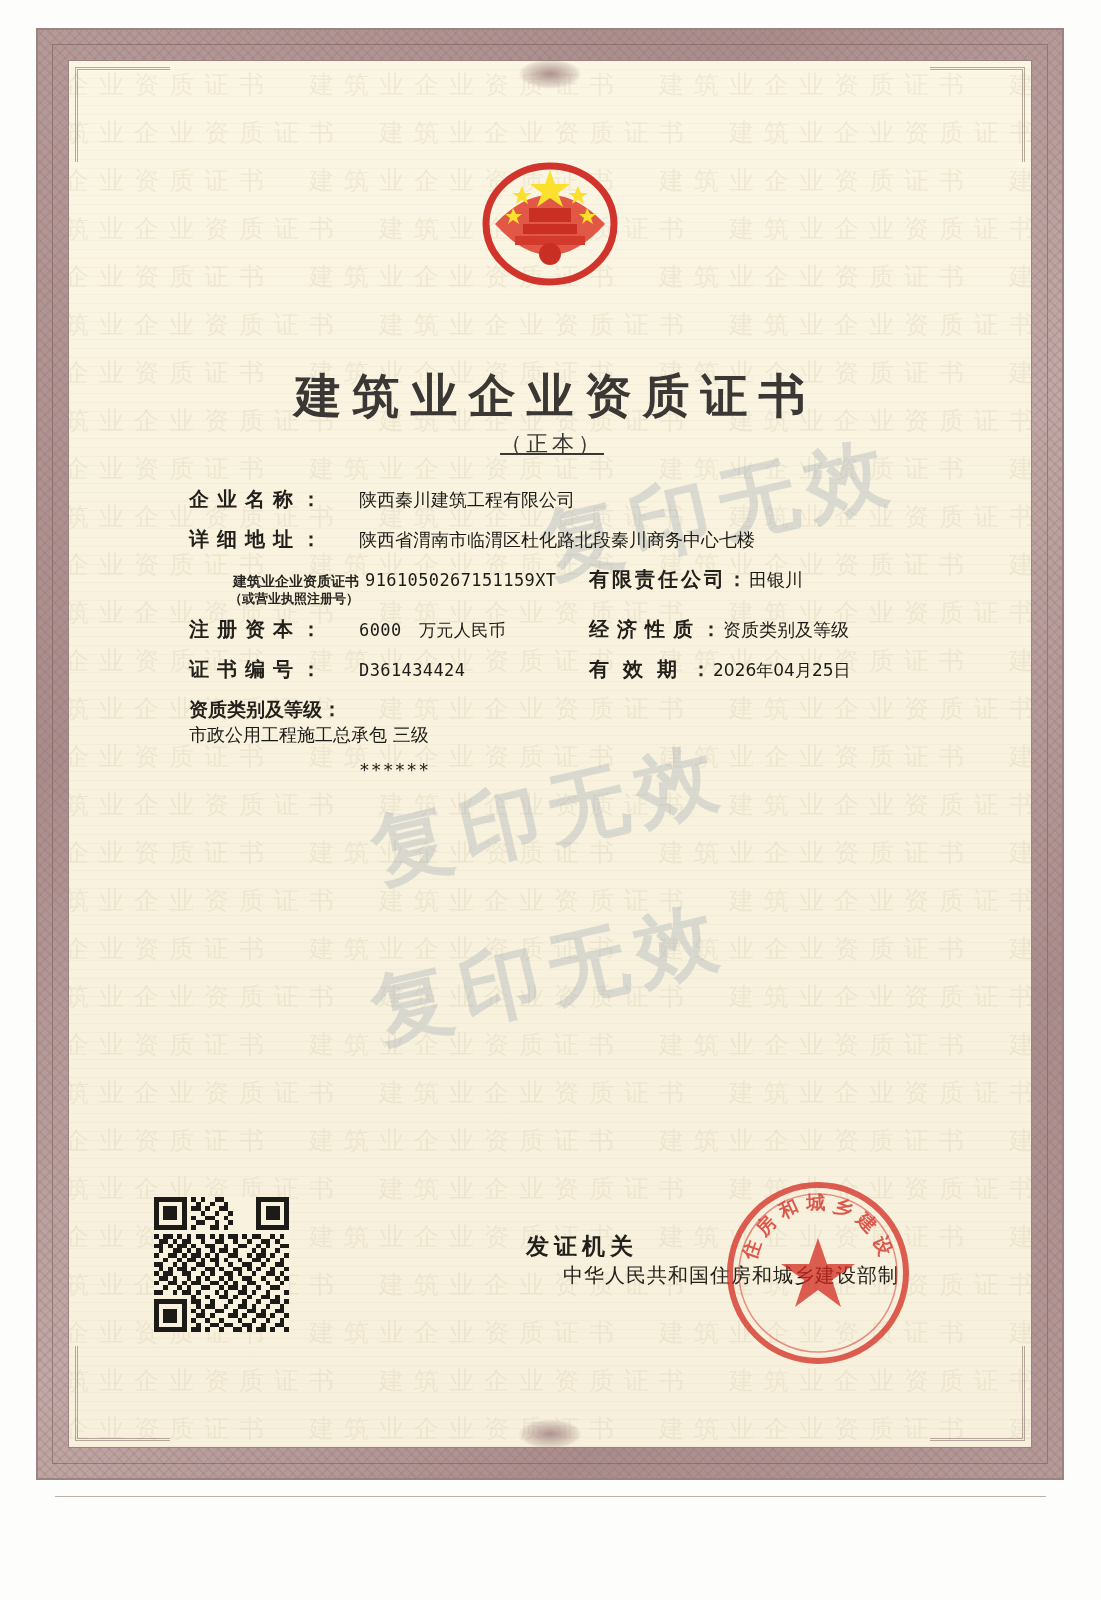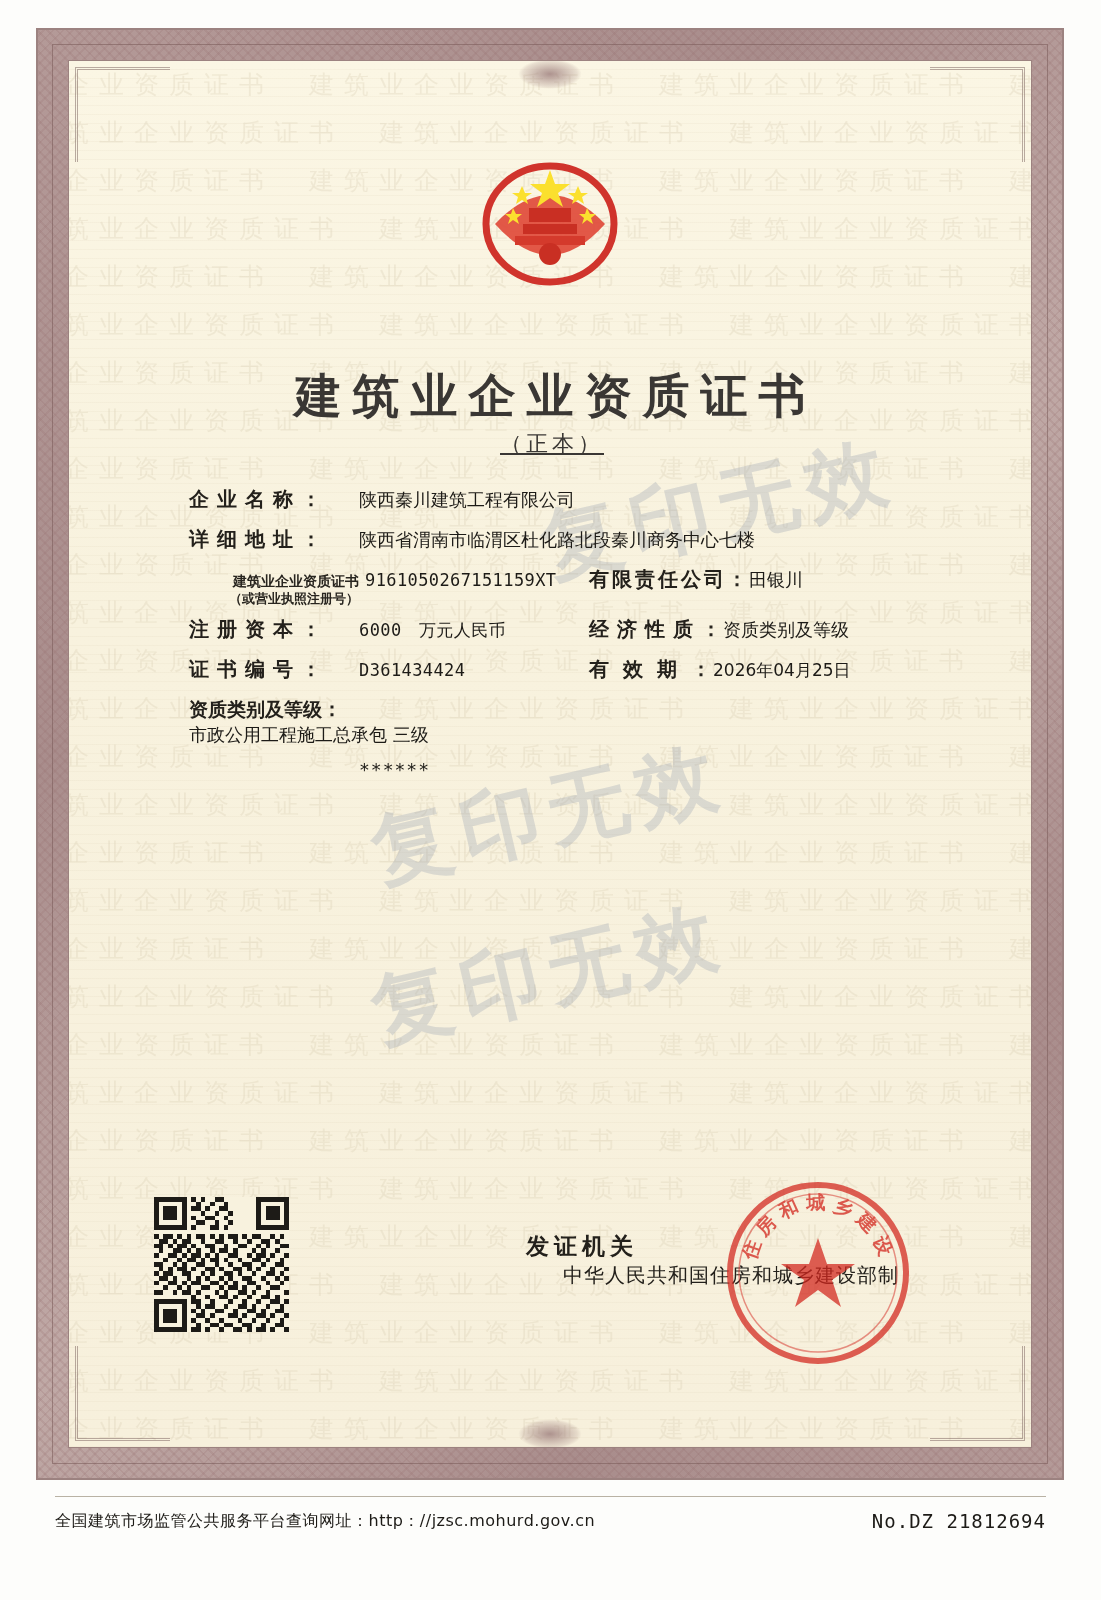--- a/index.html
+++ b/index.html
@@ -642,17 +642,13 @@
             <rect x="25" y="28" width="1" height="1"></rect>
               <rect x="28" y="28" width="1" height="1"></rect>
           </g>
         </svg>
       </div>
 
     </div>
   </div>
 
   <div class="footer-line"></div>
-  <div class="footer">
-    <div class="left">全国建筑市场监管公共服务平台查询网址：http：//jzsc.mohurd.gov.cn</div>
-    <div class="right">No.DZ 21812694</div>
-  </div>
 </div>
 
 </body></html>

